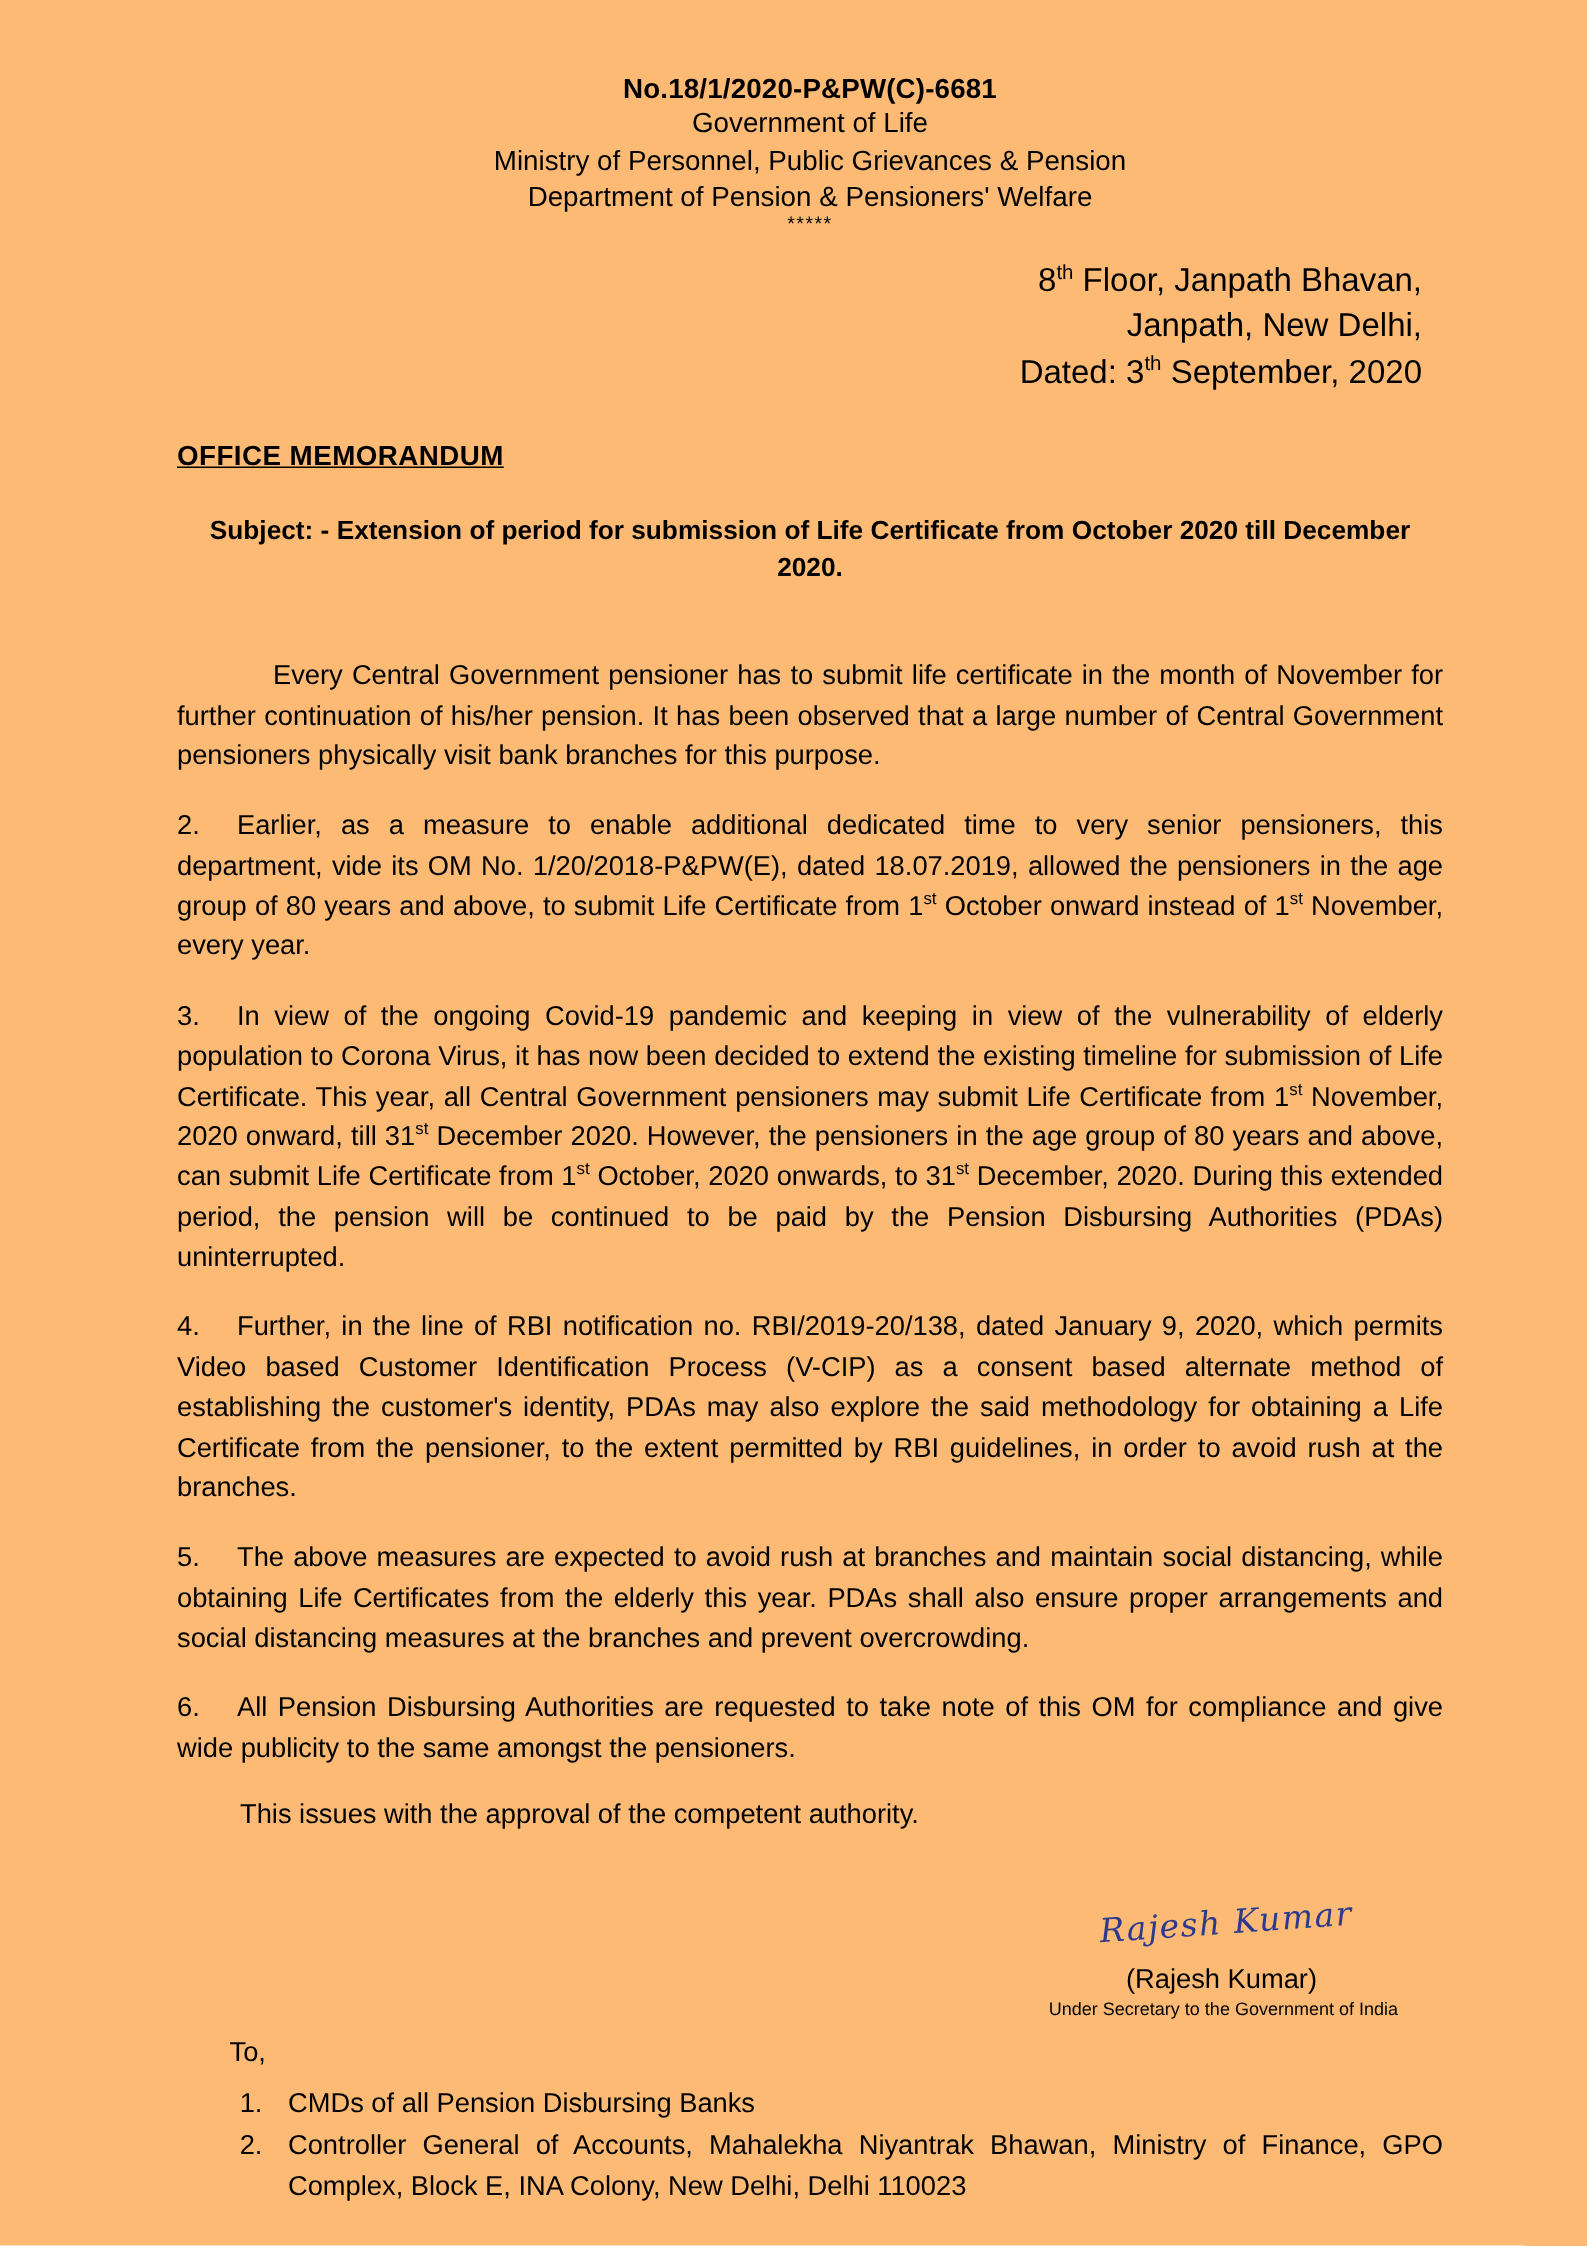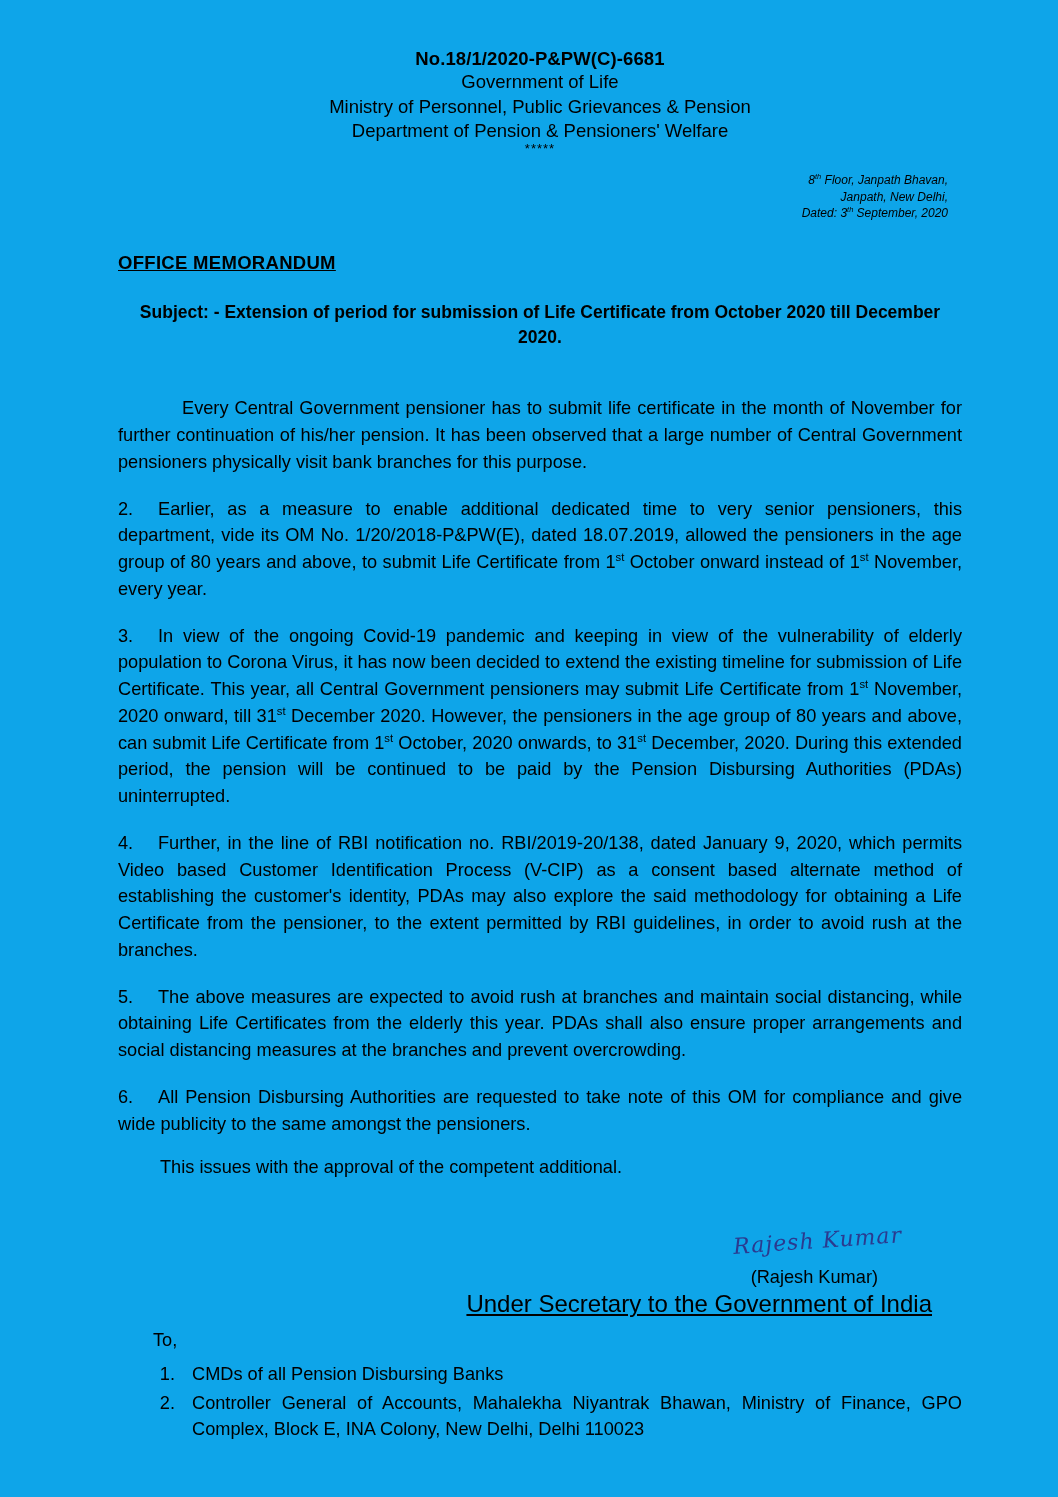--- a/index.html
+++ b/index.html
@@ -10,21 +10,21 @@
   body {
     font-family: "Liberation Sans", sans-serif;
     color: #000000;
   }
   .page {
     width: 1058px;
     height: 1497px;
     box-sizing: border-box;
     padding: 40px 96px 40px 118px;
     position: relative;
-    background: #0ea5e9;
+    background: #fdba74;
   }
 
   .ref-no {
     font-size: 18.5px;
     font-weight: bold;
     text-align: center;
     letter-spacing: 0.1px;
     margin-top: 8px;
   }
   .org-line {
@@ -35,24 +35,23 @@
   .stars {
     font-size: 13px;
     text-align: center;
     letter-spacing: 1px;
     line-height: 1.1;
     margin-top: -2px;
   }
   .addr-block {
     margin-top: 16px;
     text-align: right;
-    font-size: 12px;
+    font-size: 22px;
     line-height: 1.38;
     padding-right: 14px;
-    font-style: italic;
   }
   .om-title {
     margin-top: 30px;
     text-align: left;
     font-size: 18.5px;
     font-weight: bold;
     text-decoration: underline;
     letter-spacing: 0.3px;
   }
   .subject {
@@ -103,24 +102,23 @@
     display: inline-block;
     margin-right: 30px;
     letter-spacing: 1px;
   }
   .sign-name {
     font-size: 18.2px;
     margin-top: 14px;
     padding-right: 54px;
   }
   .sign-desig {
-    font-size: 24px;
+    font-size: 12px;
     padding-right: 0px;
     margin-top: 2px;
-    text-decoration: underline;
   }
   .to-label {
     margin-top: 12px;
     font-size: 18.2px;
     margin-left: 35px;
   }
   ol.recipients {
     margin: 10px 0 0 0;
     padding-left: 62px;
     font-size: 18.2px;
@@ -172,21 +170,21 @@
   </div>
 
   <div class="body-para">
     <span class="num-ind">5.</span><span>The above measures are expected to avoid rush at branches and maintain social distancing, while obtaining Life Certificates from the elderly this year. PDAs shall also ensure proper arrangements and social distancing measures at the branches and prevent overcrowding.</span>
   </div>
 
   <div class="body-para">
     <span class="num-ind">6.</span><span>All Pension Disbursing Authorities are requested to take note of this OM for compliance and give wide publicity to the same amongst the pensioners.</span>
   </div>
 
-  <div class="closing">This issues with the approval of the competent additional.</div>
+  <div class="closing">This issues with the approval of the competent authority.</div>
 
   <div class="sign-wrap">
     <div class="signature">Rajesh Kumar</div>
     <div class="sign-name">(Rajesh Kumar)</div>
     <div class="sign-desig">Under Secretary to the Government of India</div>
   </div>
 
   <div class="to-label">To,</div>
 
   <ol class="recipients">

